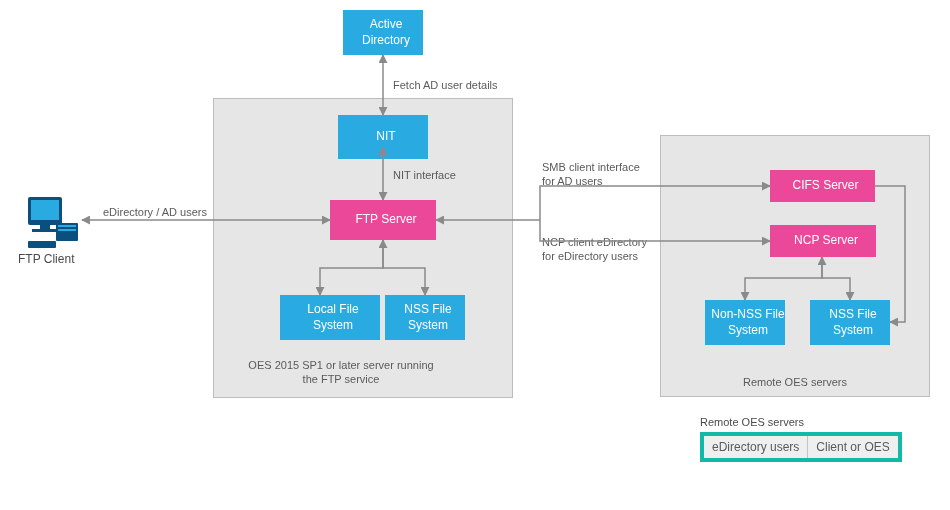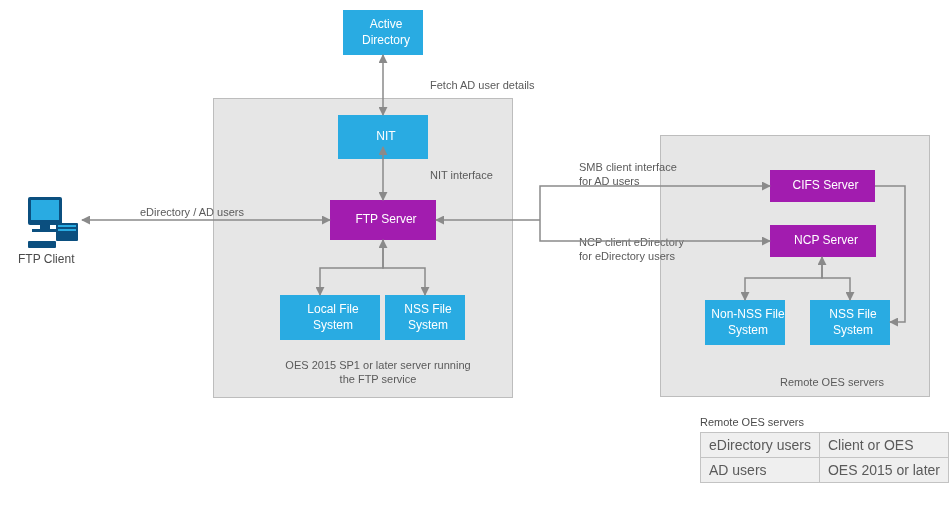--- a/index.html
+++ b/index.html
@@ -17,33 +17,32 @@
     display: flex;
     align-items: center;
     justify-content: center;
     text-align: center;
     color: #fff;
     font-size: 12px;
     line-height: 1.3;
     padding-left: 6px;
   }
   .node.light { background: #29abe2; }
-  .node.dark  { background: #a21caf; }
+  .node.dark  { background: #ec4899; }
   .container {
     position: absolute;
     background: #e6e6e6;
     border: 1px solid #bdbdbd;
   }
   .label {
     position: absolute;
     color: #5a5a5a;
     font-size: 11px;
     line-height: 1.3;
     text-align: center;
-    margin-left: 37px;
   }
   svg.wires {
     position: absolute;
     left: 0; top: 0;
     width: 950px; height: 510px;
     pointer-events: none;
   }
   .computer-icon {
     position: absolute;
     left: 20px; top: 195px;
@@ -52,22 +51,22 @@
   .computer-icon svg { width: 100%; height: 100%; }
   .ftpclient-label {
     position: absolute;
     left: 18px; top: 252px;
     font-size: 12px;
     color: #4a4a4a;
   }
   .info-table {
     position: absolute;
     left: 700px; top: 432px;
-    border: 1px solid #14b8a6;
-    font-size: 14px;
+    border: 4px solid #14b8a6;
+    font-size: 12px;
     color: #5a5a5a;
     border-collapse: collapse;
     background: #f0abfc;
   }
   .info-table td {
     border: 1px solid #c3c3c3;
     padding: 4px 8px;
     background: #efefef;
   }
   .table-title {
@@ -162,18 +161,14 @@
   </g>
 </svg>
 
 <div class="table-title">Remote OES servers</div>
 <table class="info-table">
   <tbody>
       <tr>
     <td>eDirectory users</td>
     <td>Client or OES</td>
   </tr>
-  <tr>
-    <td>AD users</td>
-    <td>OES 2015 or later</td>
-  </tr>
 </tbody>
   </table>
 
 </body></html>

